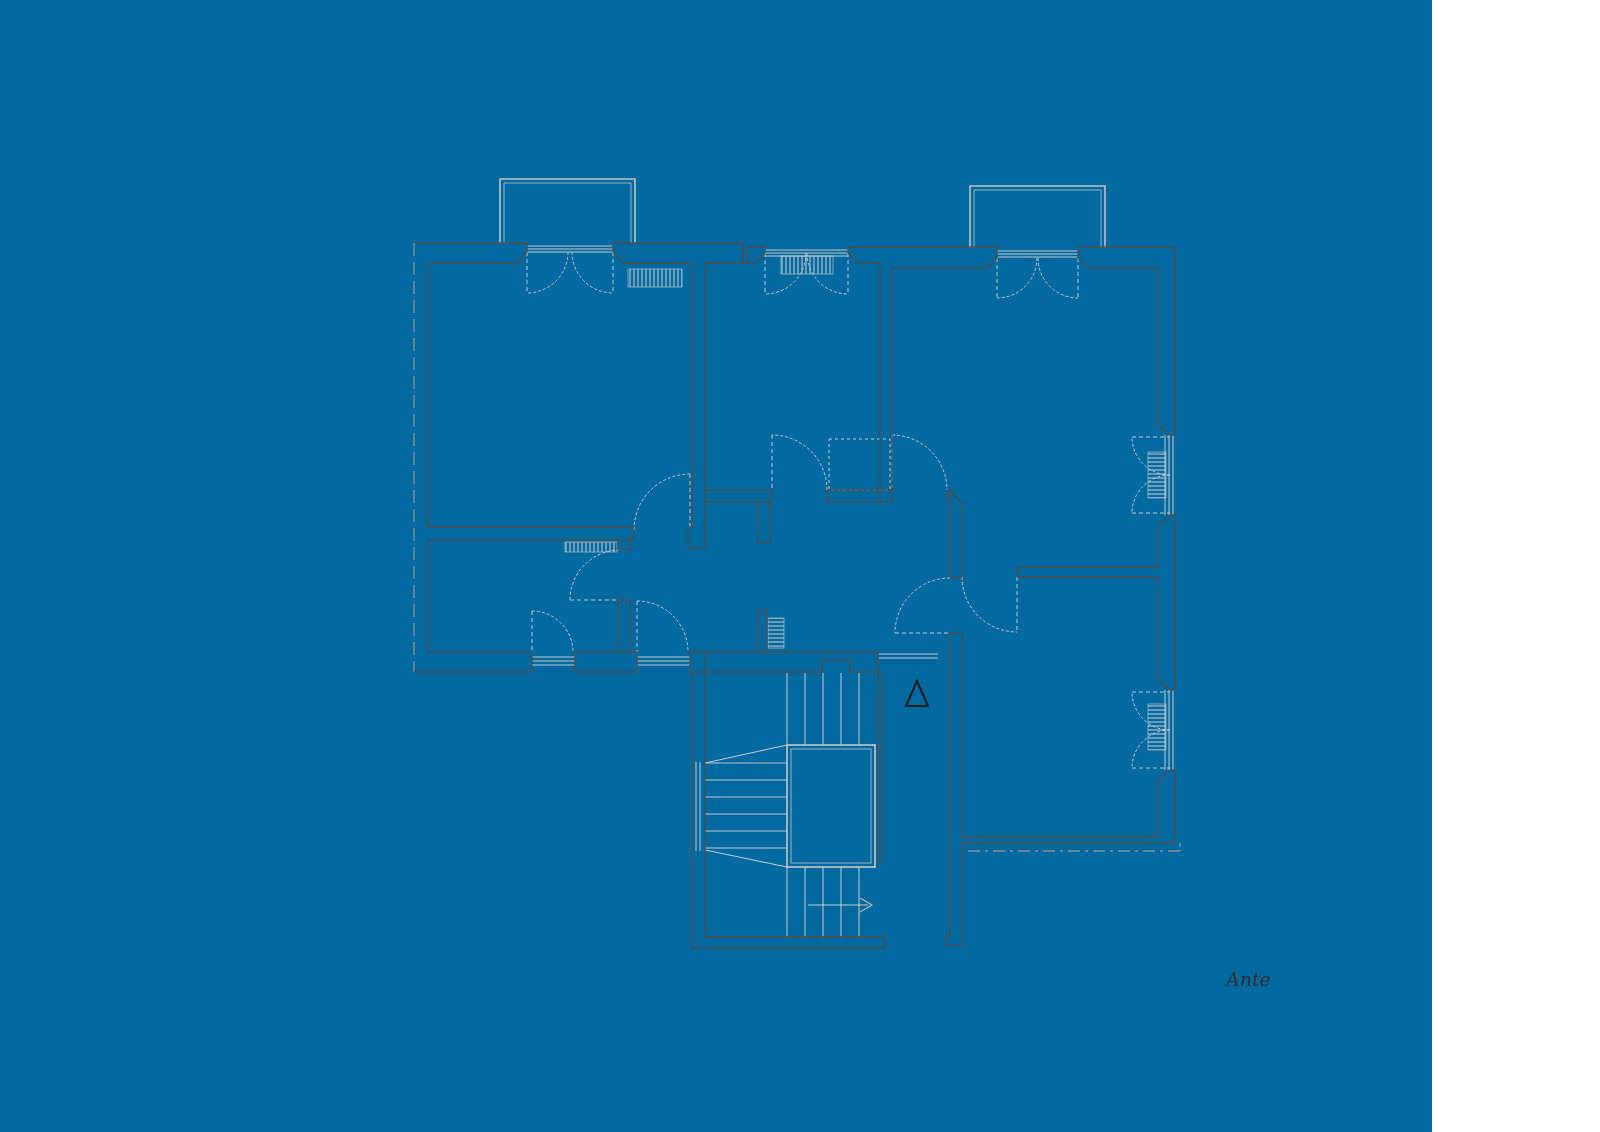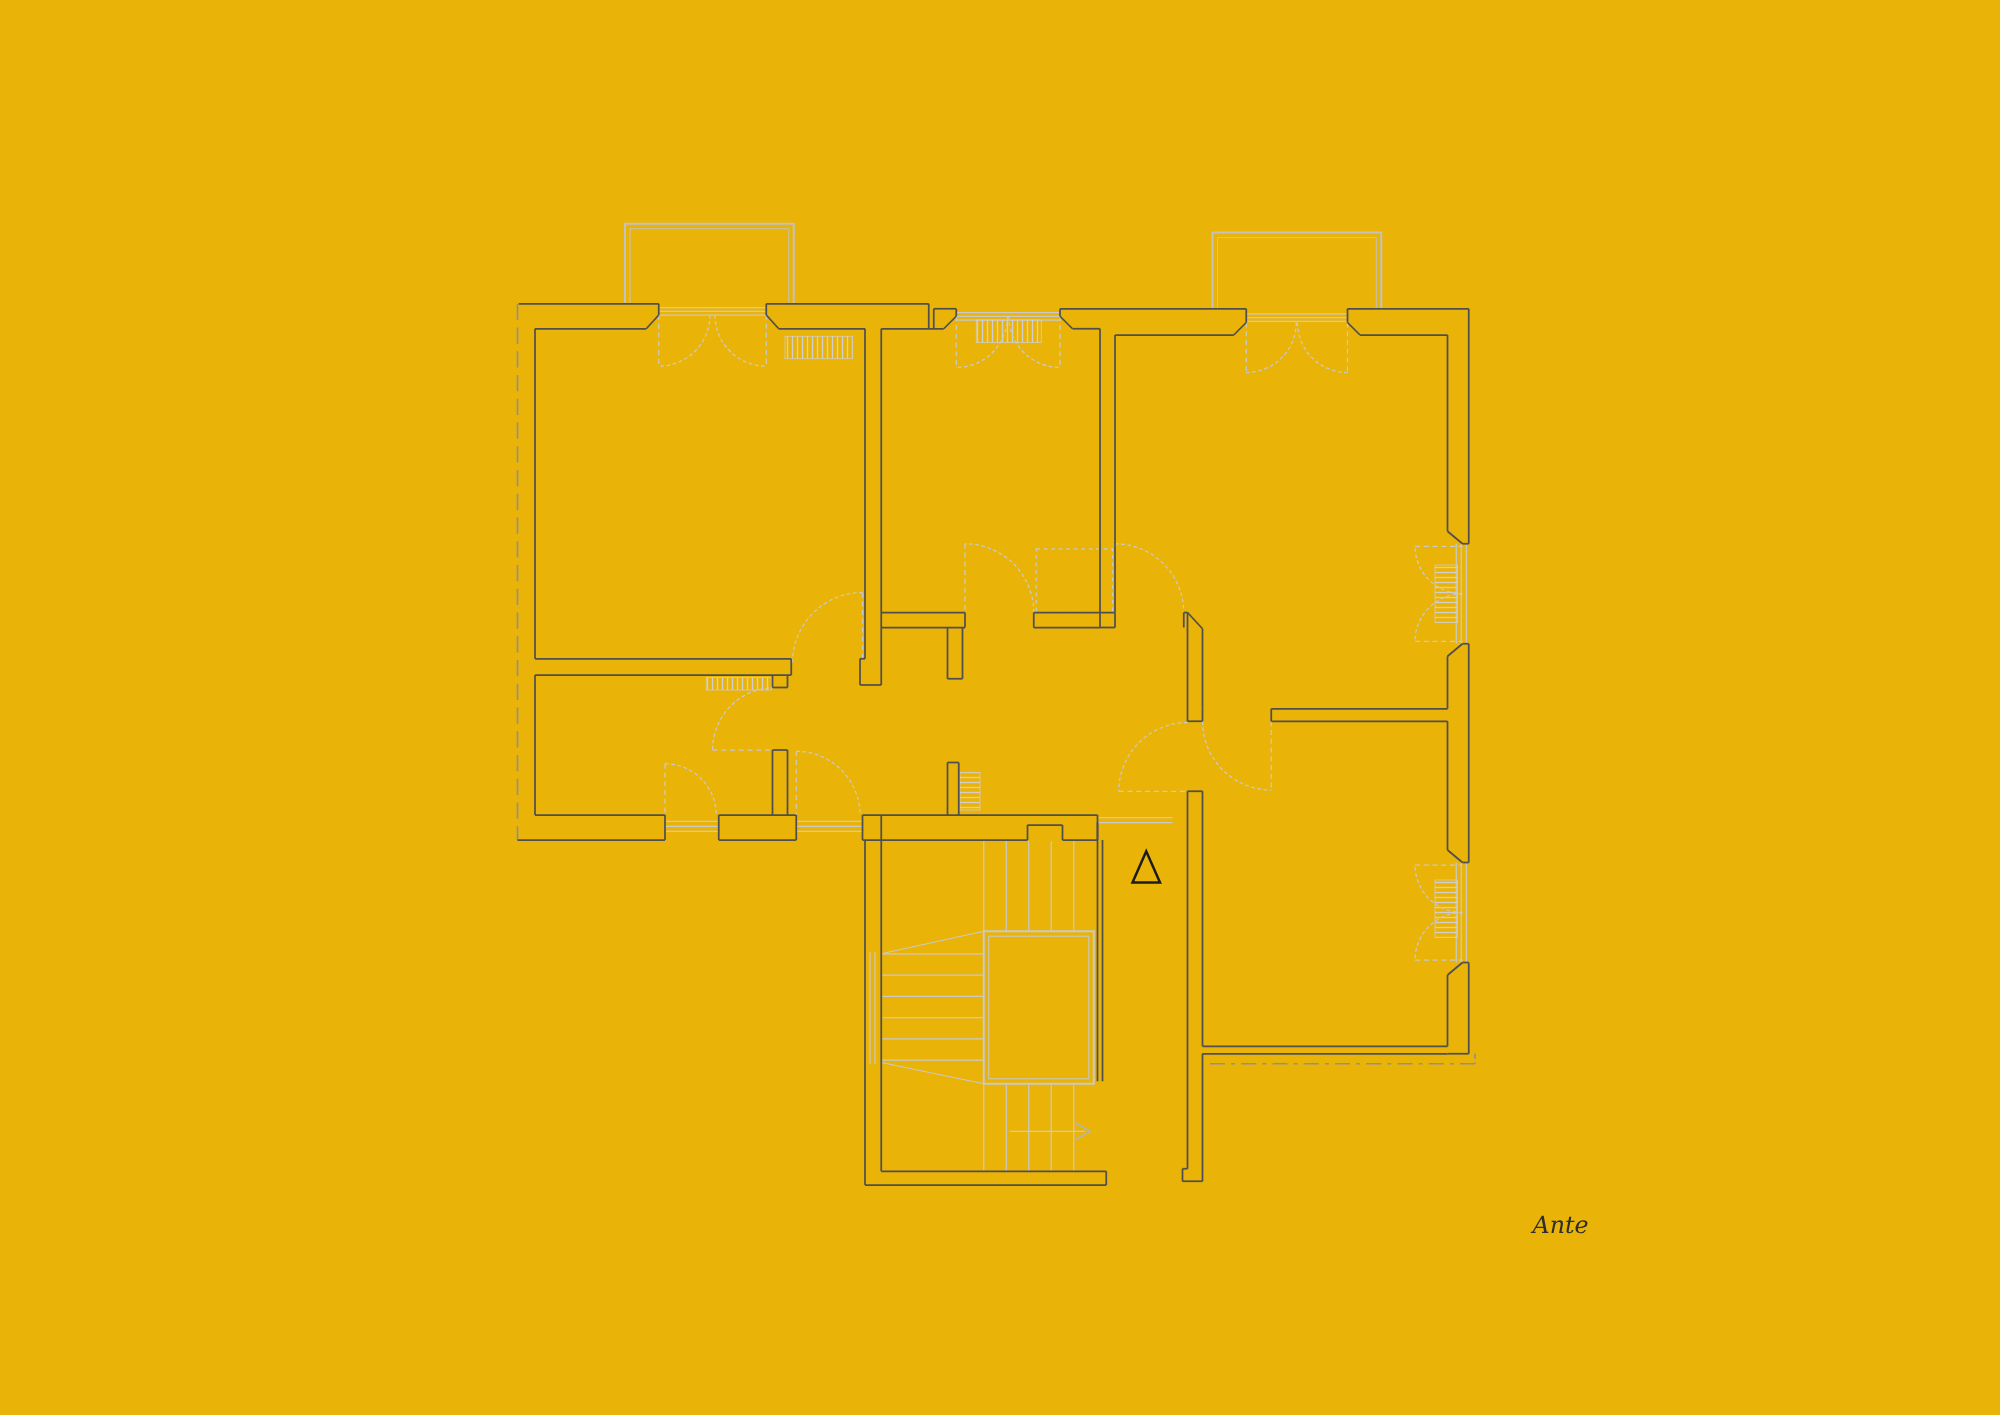--- a/index.html
+++ b/index.html
@@ -1,16 +1,16 @@
 <!DOCTYPE html>
 <html><head>
 <meta charset="utf-8">
 <style>
   html,body{margin:0;padding:0;background:#ffffff;}
-  .page{position:relative;width:1600px;height:1132px;background:#eab308;overflow:hidden;
+  .page{position:relative;width:1432px;height:1132px;background:#0369a1;overflow:hidden;
         font-family:"DejaVu Serif", serif;}
   svg{position:absolute;left:0;top:0;}
   text.plan-label{font-family:"DejaVu Serif", serif;font-style:italic;font-size:19px;}
 </style>
 </head>
 <body>
 
 <div class="page">
   <svg id="plan-svg" width="1600" height="1132" viewBox="0 0 1600 1132">
     <defs>

